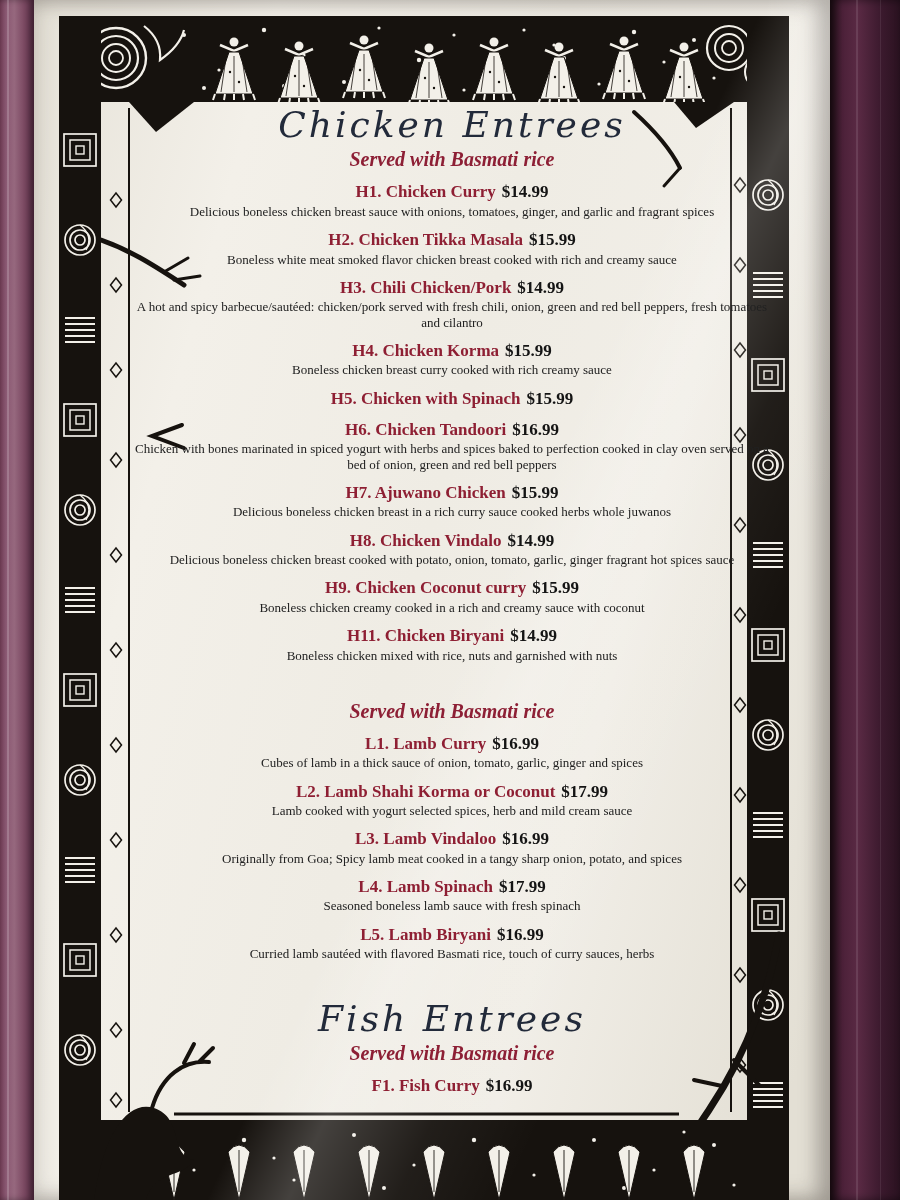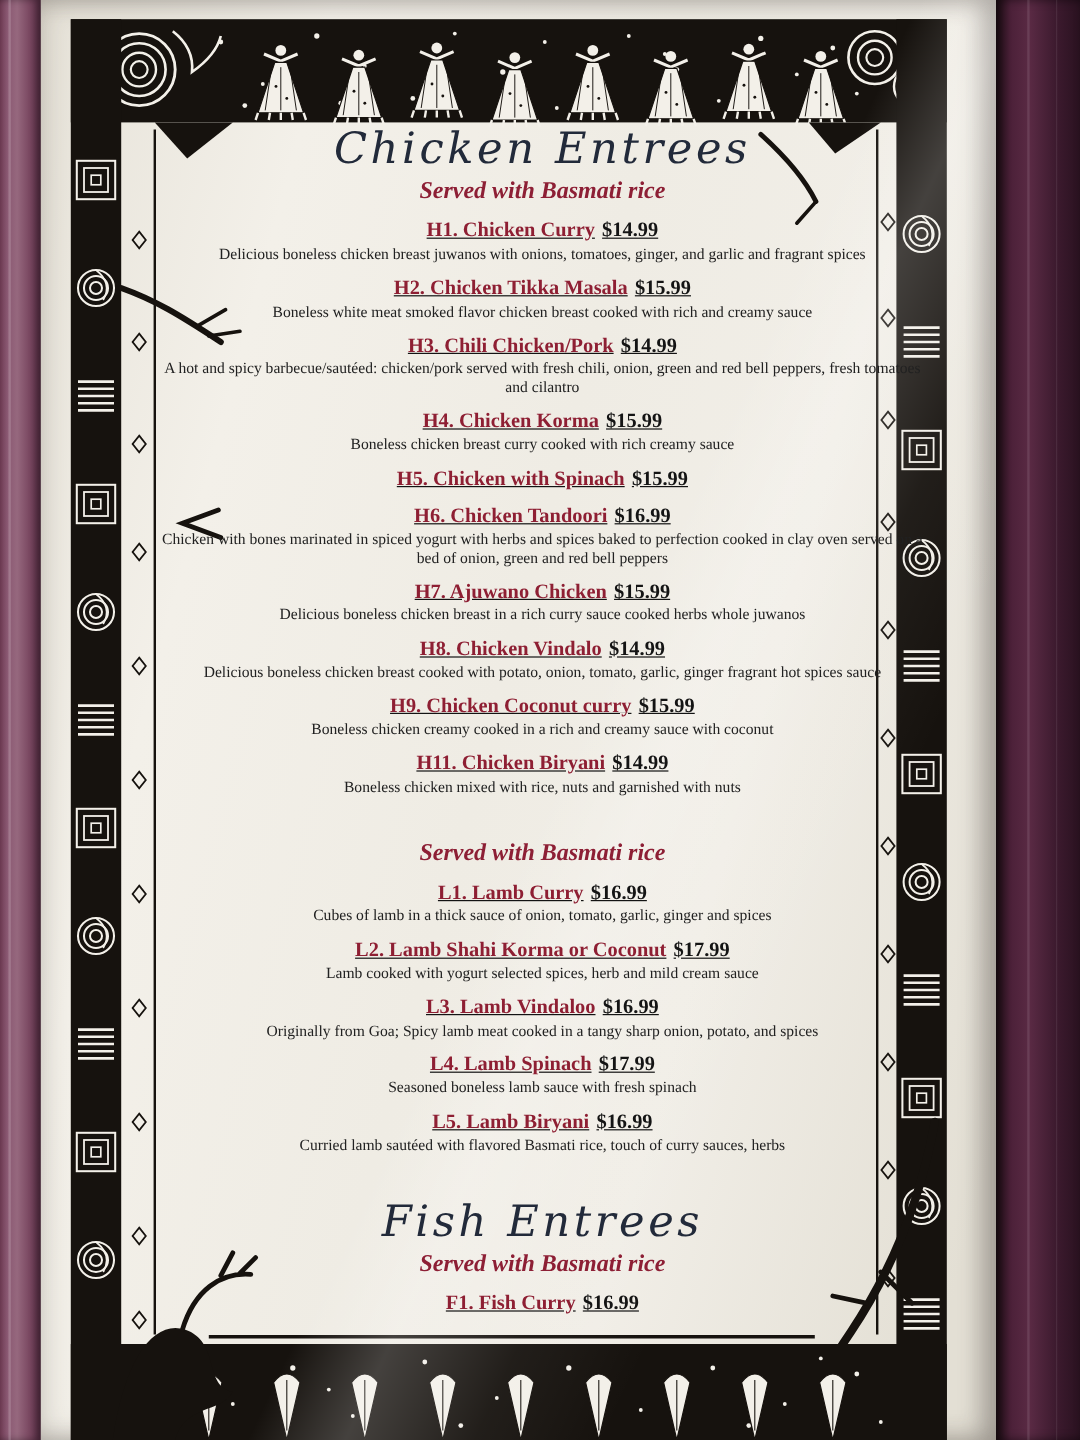--- a/index.html
+++ b/index.html
@@ -26,21 +26,21 @@
     background:linear-gradient(115deg,transparent 54%,rgba(255,255,255,.20) 60%,rgba(255,255,255,.05) 68%,transparent 76%);}
   .border-art{position:absolute;left:0;top:0;z-index:0;}
   
   .content{position:absolute;left:98px;top:104px;width:640px;z-index:1;text-align:center;}
   .menu-section{margin-bottom:26px;}
   .section-title{margin:0 0 2px 0;font:italic 400 36px/1.15 "DejaVu Serif", serif;
     letter-spacing:3px;color:#222a3a;}
   .section-subtitle{font:italic 700 20px/1.2 "Liberation Serif", serif;
     color:#8d1f35;margin-bottom:6px;}
   .menu-item{margin-top:11px;}
-  .item-head{font:700 17px/1.2 "Liberation Serif", serif;color:#131313;text-decoration:underline;}
+  .item-head{font:700 17px/1.2 "Liberation Serif", serif;color:#131313;}
   .item-name{color:#8e1f33;}
   .item-price{color:#141414;margin-left:6px;}
   .item-desc{font:400 13px/1.18 "Liberation Serif", serif;color:#212121;margin-top:1px;}
   .menu-section + .menu-section{margin-top:36px;}
 </style>
 </head>
 <body>
 
 <div class="scene">
   <div class="folder-left"></div>
@@ -245,21 +245,21 @@
       </g>
     </svg>
 
     <div class="content">
   <section class="menu-section">
     <h2 class="section-title">Chicken Entrees</h2>
     <div class="section-subtitle">Served with Basmati rice</div>
     <div class="section-items">
   <div class="menu-item">
     <div class="item-head"><span class="item-name">H1. Chicken Curry</span><span class="item-price">$14.99</span></div>
-    <div class="item-desc">Delicious boneless chicken breast juwanos with onions, tomatoes, ginger, and garlic and fragrant spices</div>
+    <div class="item-desc">Delicious boneless chicken breast sauce with onions, tomatoes, ginger, and garlic and fragrant spices</div>
   </div>
 
   <div class="menu-item">
     <div class="item-head"><span class="item-name">H2. Chicken Tikka Masala</span><span class="item-price">$15.99</span></div>
     <div class="item-desc">Boneless white meat smoked flavor chicken breast cooked with rich and creamy sauce</div>
   </div>
 
   <div class="menu-item">
     <div class="item-head"><span class="item-name">H3. Chili Chicken/Pork</span><span class="item-price">$14.99</span></div>
     <div class="item-desc">A hot and spicy barbecue/sautéed: chicken/pork served with fresh chili, onion, green and red bell peppers, fresh tomatoes and cilantro</div>

